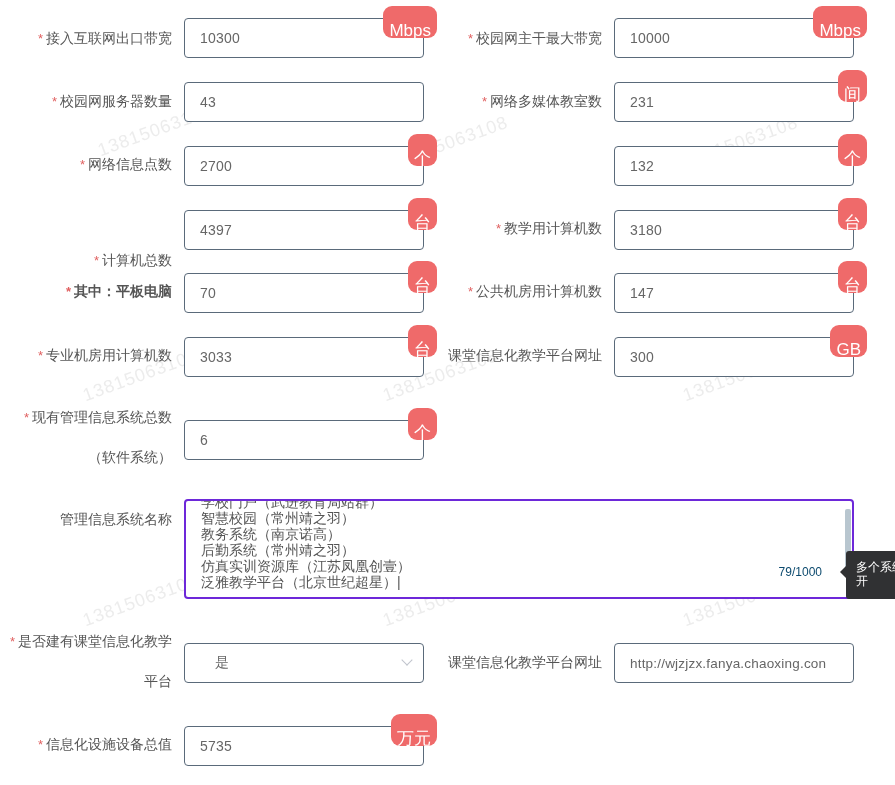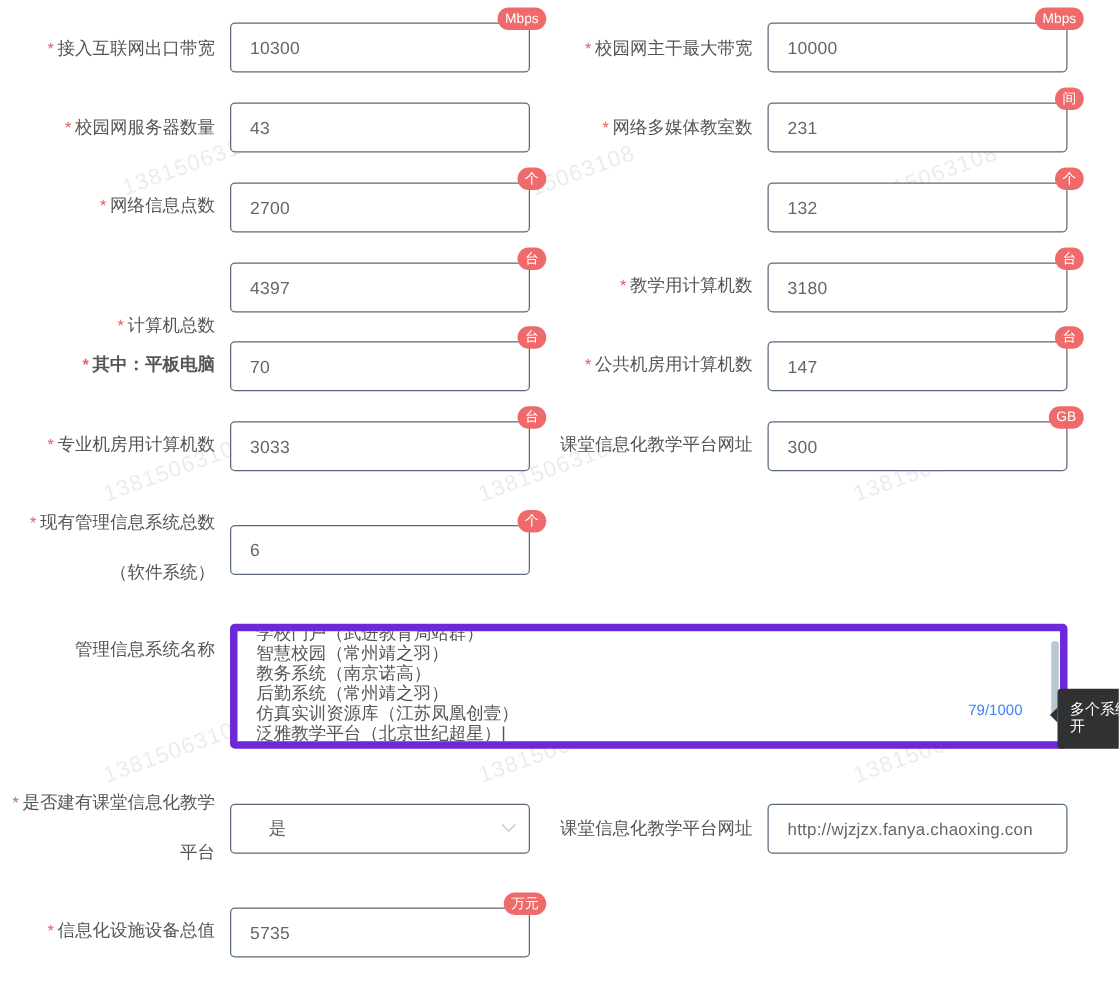--- a/index.html
+++ b/index.html
@@ -31,47 +31,47 @@
       font-size: 14px;
       color: #666;
       display: flex; align-items: center;
     }
     .field .val { color: #666; letter-spacing: 0.2px; }
 
     .badge {
       position: absolute;
       top: -13px; right: -14px;
       height: 18px; min-width: 22px;
-      padding: 0 6px;
+      padding: 16px 6px;
       background: #ef6a6a;
       color: #fff;
-      font-size: 11px;
+      font-size: 17px;
       line-height: 18px;
       border-radius: 9px;
       text-align: center;
       white-space: nowrap;
     }
 
     .textarea {
       position: absolute;
       left: 184px; top: 499px;
       width: 670px; height: 100px;
-      border: 6px solid #6d28d9;
+      border: 2px solid #6d28d9;
       border-radius: 4px;
       background: #fff;
       overflow: hidden;
     }
     .textarea .lines {
       position: absolute; left: 15px; top: -7px;
       font-size: 14px; line-height: 16px; color: #555;
       white-space: pre;
     }
     .textarea .count {
       position: absolute; right: 30px; bottom: 18px;
-      font-size: 12px; color: #3b82f6;
+      font-size: 12px; color: #0c4a6e;
     }
     .textarea .scrollbar {
       position: absolute; right: 1px; top: 8px;
       width: 6px; height: 60px;
       background: #b8c6cf; border-radius: 2px;
     }
 
     .tooltip {
       position: absolute;
       left: 846px; top: 551px;

